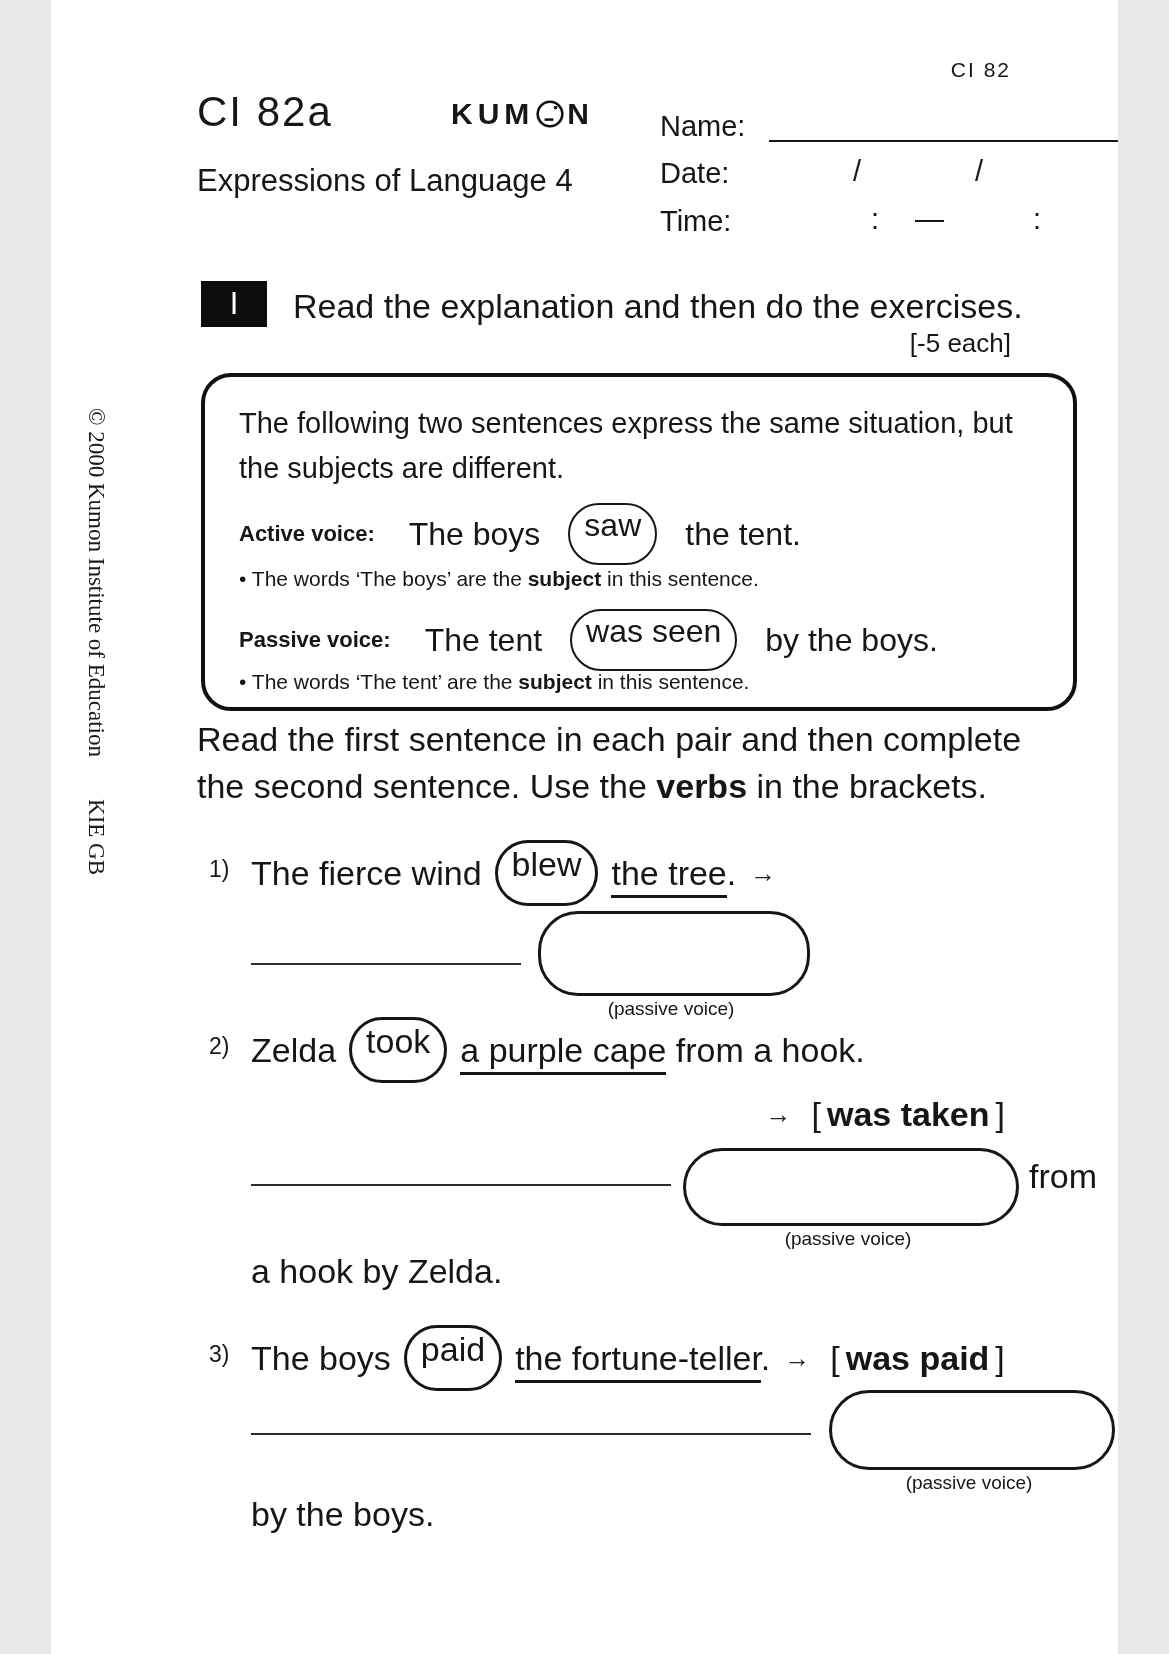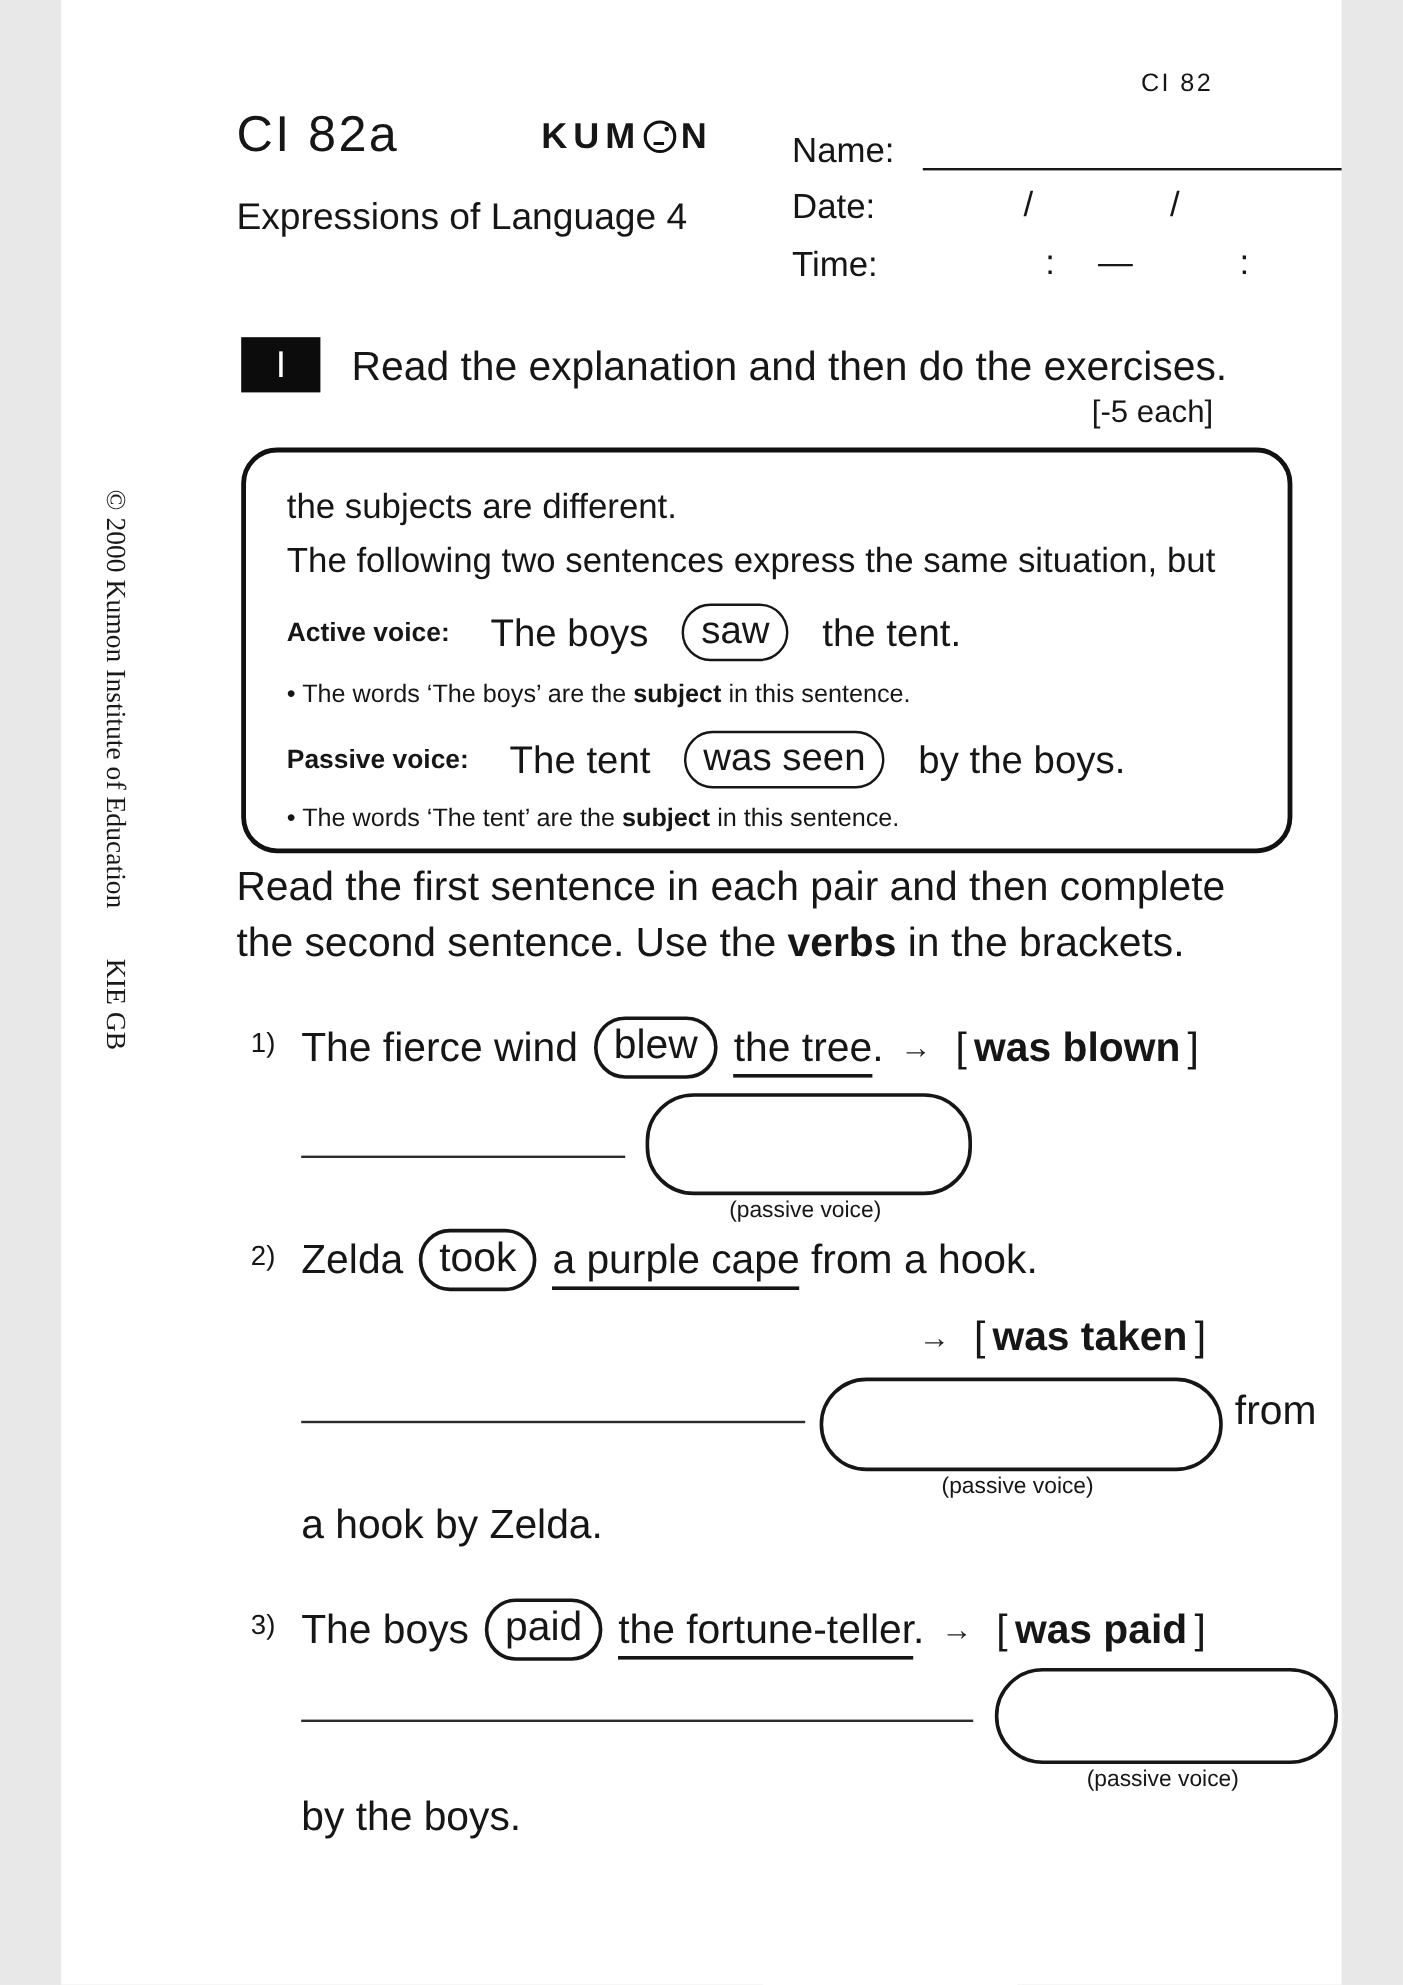--- a/index.html
+++ b/index.html
@@ -27,21 +27,21 @@
   
   .exp-box{left:150px;top:373px;width:868px;height:330px;
            border:4px solid #111;border-radius:30px;}
   .exp-intro{left:34px;top:24px;font-size:29px;line-height:45px;}
   .voice-row{display:flex;align-items:center;gap:28px;left:34px;}
   .voice-label{font-size:22px;font-weight:700;margin-right:6px;white-space:nowrap;}
   .voice-sent{font-size:32px;white-space:nowrap;}
   .note{left:34px;font-size:21px;}
   
   .pill{display:inline-block;border:3px solid #161616;border-radius:50px;
-        padding:2px 14px 5px 14px;white-space:nowrap;}
+        padding:2px 14px 19px 14px;white-space:nowrap;}
   .answer-oval{border:3px solid #161616;border-radius:40px;background:#fff;}
   
   .instr{left:146px;top:716px;font-size:34px;line-height:47px;}
   .ex-num{font-size:23px;}
   .ex-row{display:flex;align-items:center;gap:13px;font-size:34px;white-space:nowrap;}
   .ul{border-bottom:3px solid #161616;padding-bottom:3px;}
   .arrow{font-size:26px;color:#222;margin:0 1px;}
   .bk{margin:0 6px;}
   .bverb{font-weight:700;}
   .blank{border-top:2px solid #2c2c2c;height:0;}
@@ -89,22 +89,22 @@
   <div class="abs fld" style="left:982px;top:203px;">:</div>
 
   <div class="abs sec-box">
     <span>I</span>
   </div>
   <div class="abs sec-head">Read the explanation and then do the exercises.</div>
   <div class="abs points">[-5 each]</div>
 
   <div class="abs exp-box">
     <div class="abs exp-intro">
+      <div>The following two sentences express the same situation, but</div>
       <div>the subjects are different.</div>
-      <div>The following two sentences express the same situation, but</div>
     </div>
 
     <div class="abs voice-row" style="top:126px;">
       <span class="voice-label">Active voice:</span>
       <span class="voice-sent">The boys</span>
       <span class="voice-sent pill" style="border-width:2.5px;">saw</span>
       <span class="voice-sent">the tent.</span>
     </div>
     <div class="abs note" style="top:190px;">
       <span>• The words ‘The boys’ are the </span><b>subject</b><span> in this sentence.</span>
@@ -125,21 +125,20 @@
     <div>Read the first sentence in each pair and then complete</div>
     <div><span>the second sentence. Use the </span><b>verbs</b><span> in the brackets.</span></div>
   </div>
 
   <div class="abs ex-num" style="left:158px;top:856px;">1)</div>
   <div class="abs ex-row" style="left:200px;top:845px;height:56px;">
     <span>The fierce wind</span>
     <span class="pill">blew</span>
     <span><span class="ul">the tree</span><span>.</span></span>
     <span class="arrow">→</span>
-    <span><span class="bk">[</span><span class="bverb">was blown</span><span class="bk">]</span></span>
   </div>
   <div class="abs blank" style="left:200px;top:963px;width:270px;"></div>
   <div class="abs answer-oval" style="left:487px;top:911px;width:266px;height:79px;"></div>
   <div class="abs caption" style="left:487px;top:998px;width:266px;">(passive voice)</div>
 
   <div class="abs ex-num" style="left:158px;top:1033px;">2)</div>
   <div class="abs ex-row" style="left:200px;top:1022px;height:56px;justify-content:space-between;">
     <span>Zelda</span>
     <span class="pill">took</span>
     <span><span class="ul">a purple cape</span><span> from a hook.</span></span>

